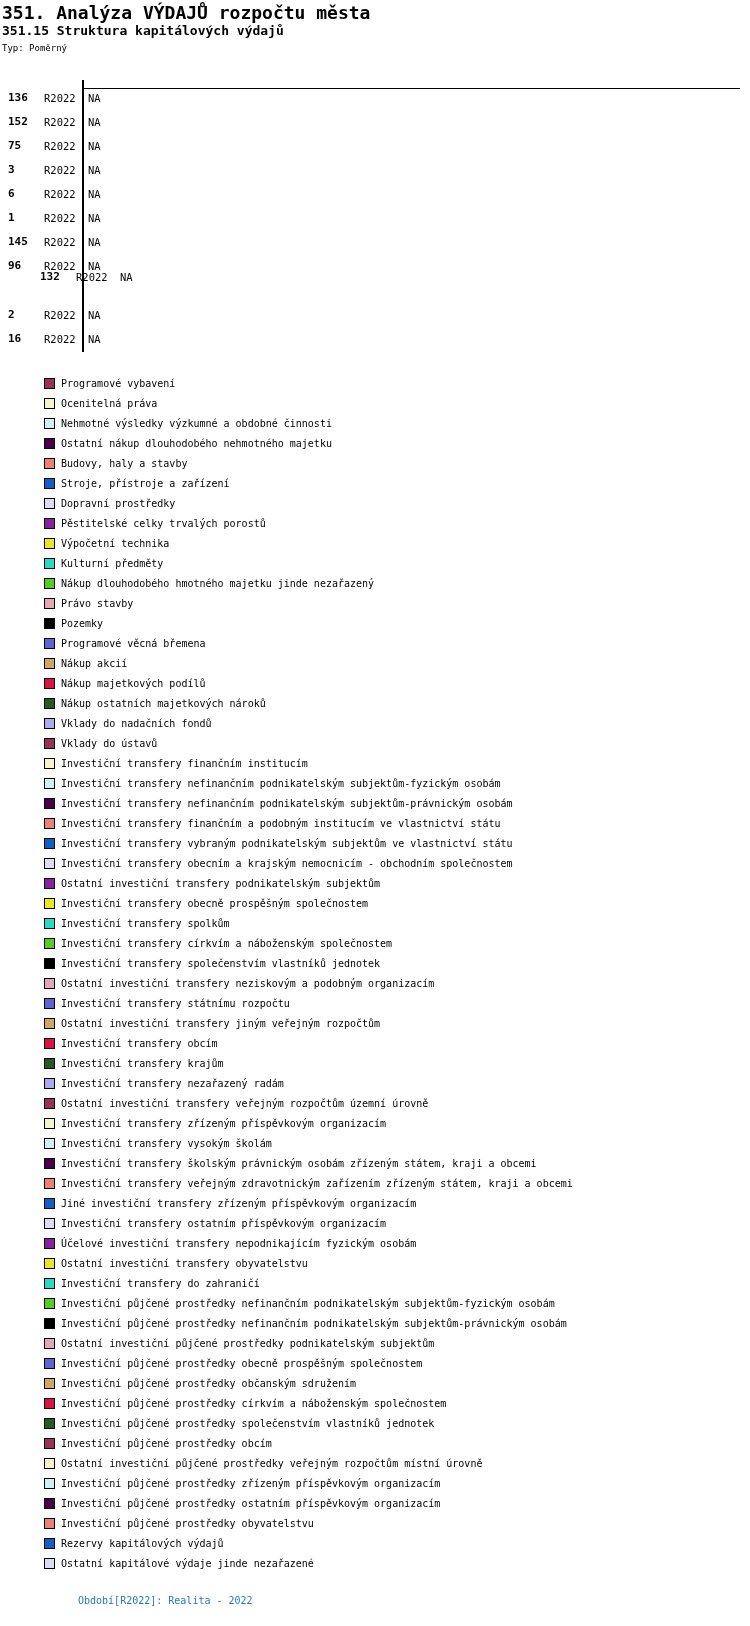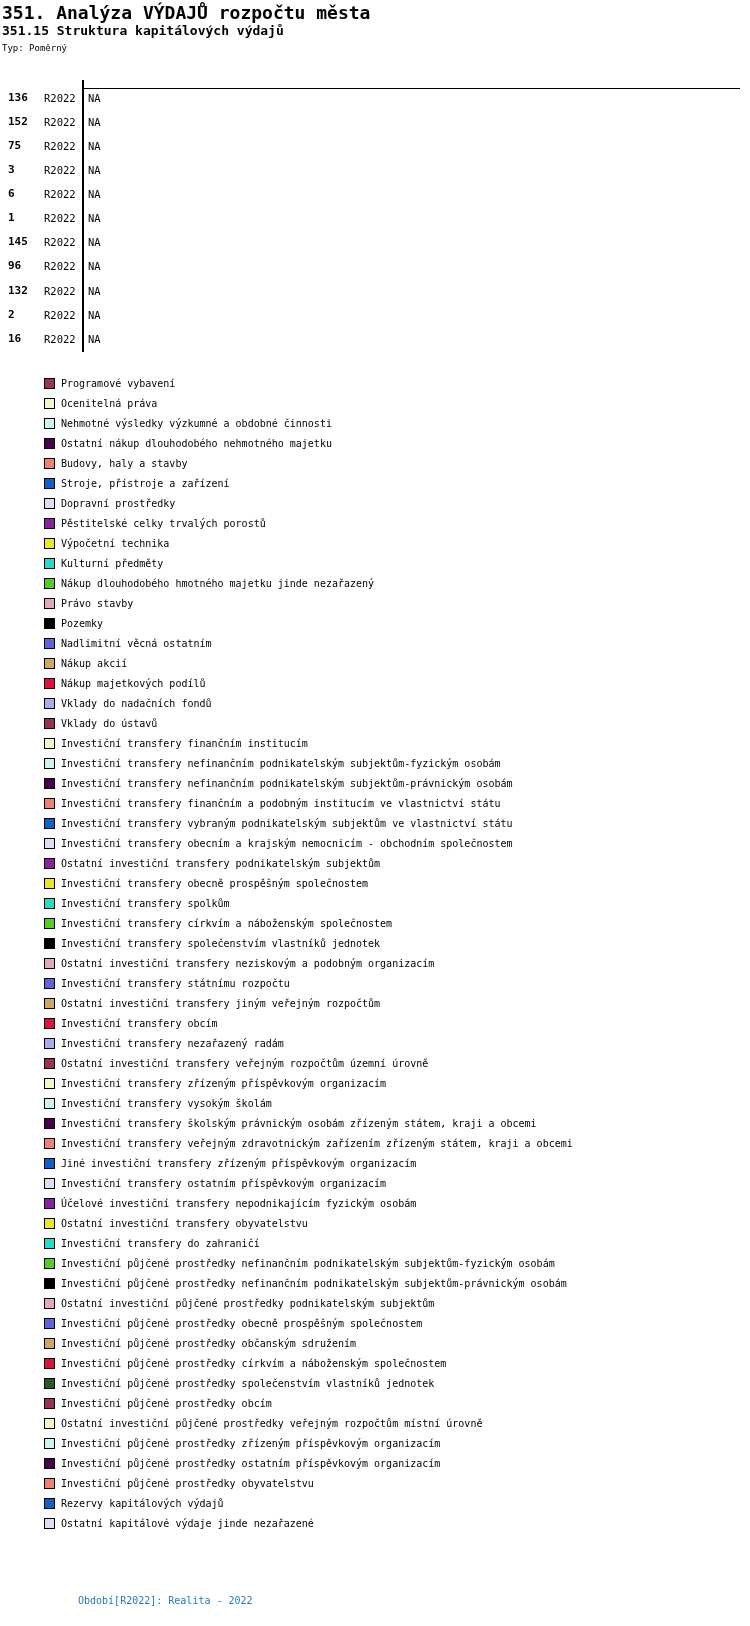--- a/index.html
+++ b/index.html
@@ -75,21 +75,21 @@
       <div class="chart-row" style="top: 235.42px;">
         <span class="row-num">145</span>
         <span class="row-period">R2022</span>
         <span class="row-na">NA</span>
       </div>
       <div class="chart-row" style="top: 259.49px;">
         <span class="row-num">96</span>
         <span class="row-period">R2022</span>
         <span class="row-na">NA</span>
       </div>
-      <div class="chart-row" style="top: 284px;">
+      <div class="chart-row" style="top: 270px; margin-left: 32px;">
         <span class="row-num">132</span>
         <span class="row-period">R2022</span>
         <span class="row-na">NA</span>
       </div>
       <div class="chart-row" style="top: 307.63px;">
         <span class="row-num">2</span>
         <span class="row-period">R2022</span>
         <span class="row-na">NA</span>
       </div>
       <div class="chart-row" style="top: 331.7px;">
@@ -148,31 +148,35 @@
     <div class="legend-item">
       <span class="swatch" style="background: rgb(226, 168, 184);"></span>
       <span class="legend-label">Právo stavby</span>
     </div>
     <div class="legend-item">
       <span class="swatch" style="background: rgb(0, 0, 0);"></span>
       <span class="legend-label">Pozemky</span>
     </div>
     <div class="legend-item">
       <span class="swatch" style="background: rgb(98, 98, 216);"></span>
-      <span class="legend-label">Nadlimitní věcná ostatním</span>
+      <span class="legend-label">Programové věcná břemena</span>
     </div>
     <div class="legend-item">
       <span class="swatch" style="background: rgb(204, 168, 96);"></span>
       <span class="legend-label">Nákup akcií</span>
     </div>
     <div class="legend-item">
       <span class="swatch" style="background: rgb(221, 17, 68);"></span>
       <span class="legend-label">Nákup majetkových podílů</span>
     </div>
     <div class="legend-item">
+      <span class="swatch" style="background: rgb(37, 90, 37);"></span>
+      <span class="legend-label">Nákup ostatních majetkových nároků</span>
+    </div>
+    <div class="legend-item">
       <span class="swatch" style="background: rgb(170, 170, 238);"></span>
       <span class="legend-label">Vklady do nadačních fondů</span>
     </div>
     <div class="legend-item">
       <span class="swatch" style="background: rgb(153, 51, 85);"></span>
       <span class="legend-label">Vklady do ústavů</span>
     </div>
     <div class="legend-item">
       <span class="swatch" style="background: rgb(245, 245, 200);"></span>
       <span class="legend-label">Investiční transfery finančním institucím</span>
@@ -227,20 +231,24 @@
     </div>
     <div class="legend-item">
       <span class="swatch" style="background: rgb(204, 168, 96);"></span>
       <span class="legend-label">Ostatní investiční transfery jiným veřejným rozpočtům</span>
     </div>
     <div class="legend-item">
       <span class="swatch" style="background: rgb(221, 17, 68);"></span>
       <span class="legend-label">Investiční transfery obcím</span>
     </div>
     <div class="legend-item">
+      <span class="swatch" style="background: rgb(37, 90, 37);"></span>
+      <span class="legend-label">Investiční transfery krajům</span>
+    </div>
+    <div class="legend-item">
       <span class="swatch" style="background: rgb(170, 170, 238);"></span>
       <span class="legend-label">Investiční transfery nezařazený radám</span>
     </div>
     <div class="legend-item">
       <span class="swatch" style="background: rgb(153, 51, 85);"></span>
       <span class="legend-label">Ostatní investiční transfery veřejným rozpočtům územní úrovně</span>
     </div>
     <div class="legend-item">
       <span class="swatch" style="background: rgb(245, 245, 200);"></span>
       <span class="legend-label">Investiční transfery zřízeným příspěvkovým organizacím</span>

